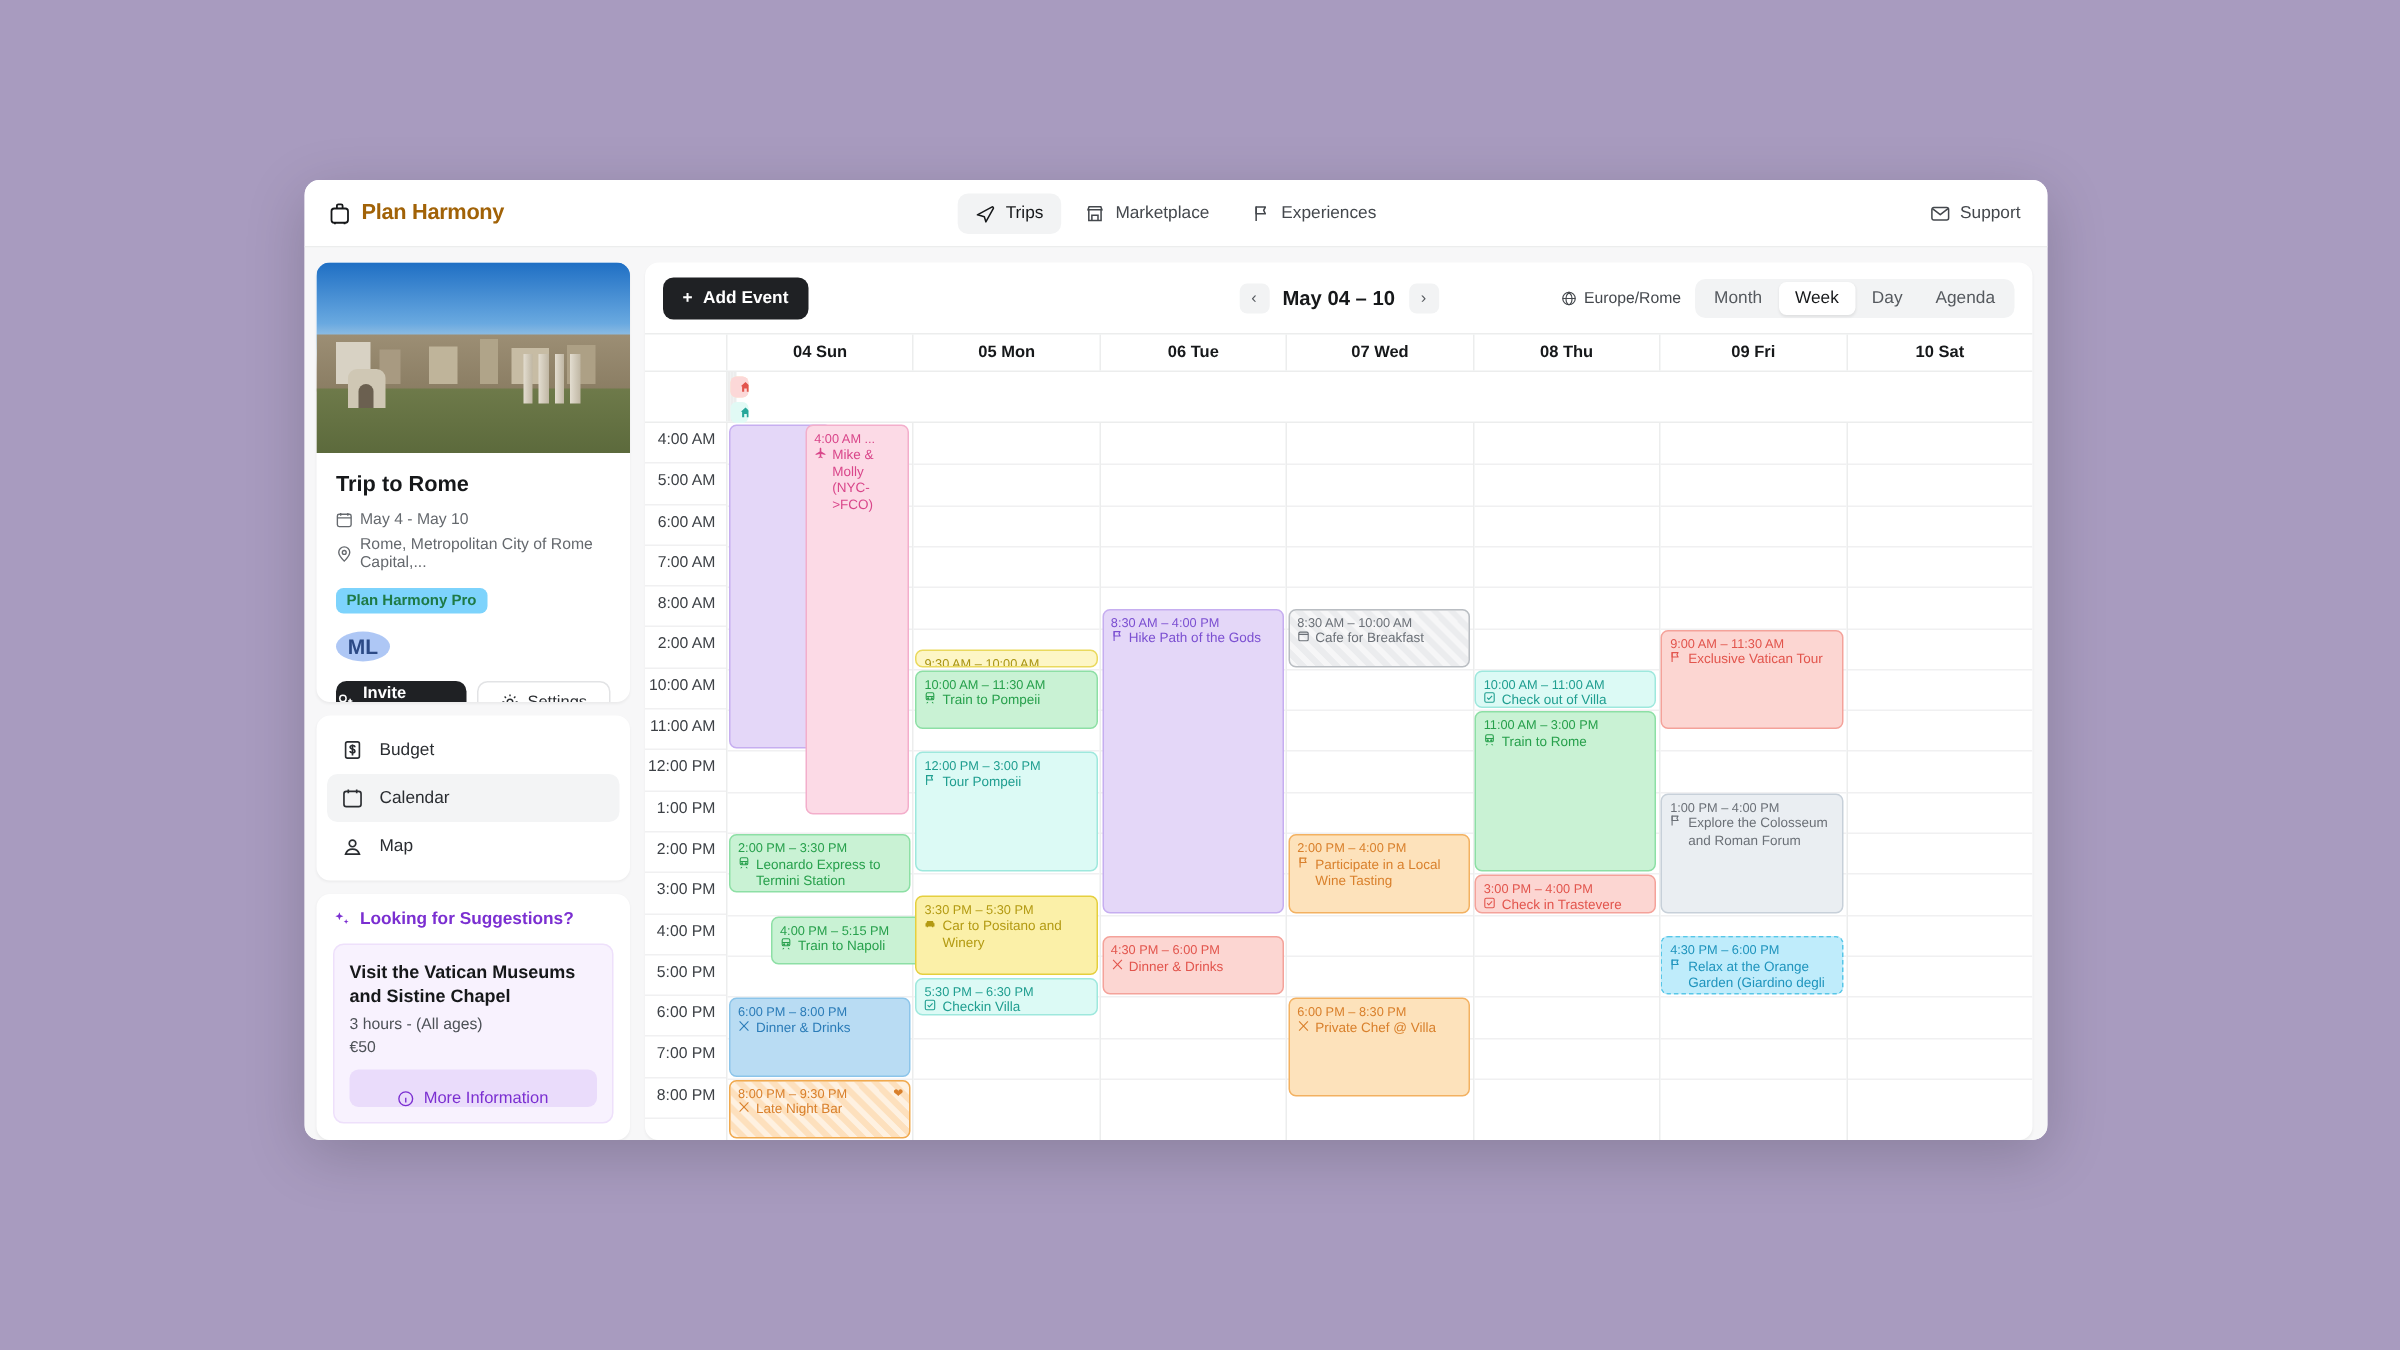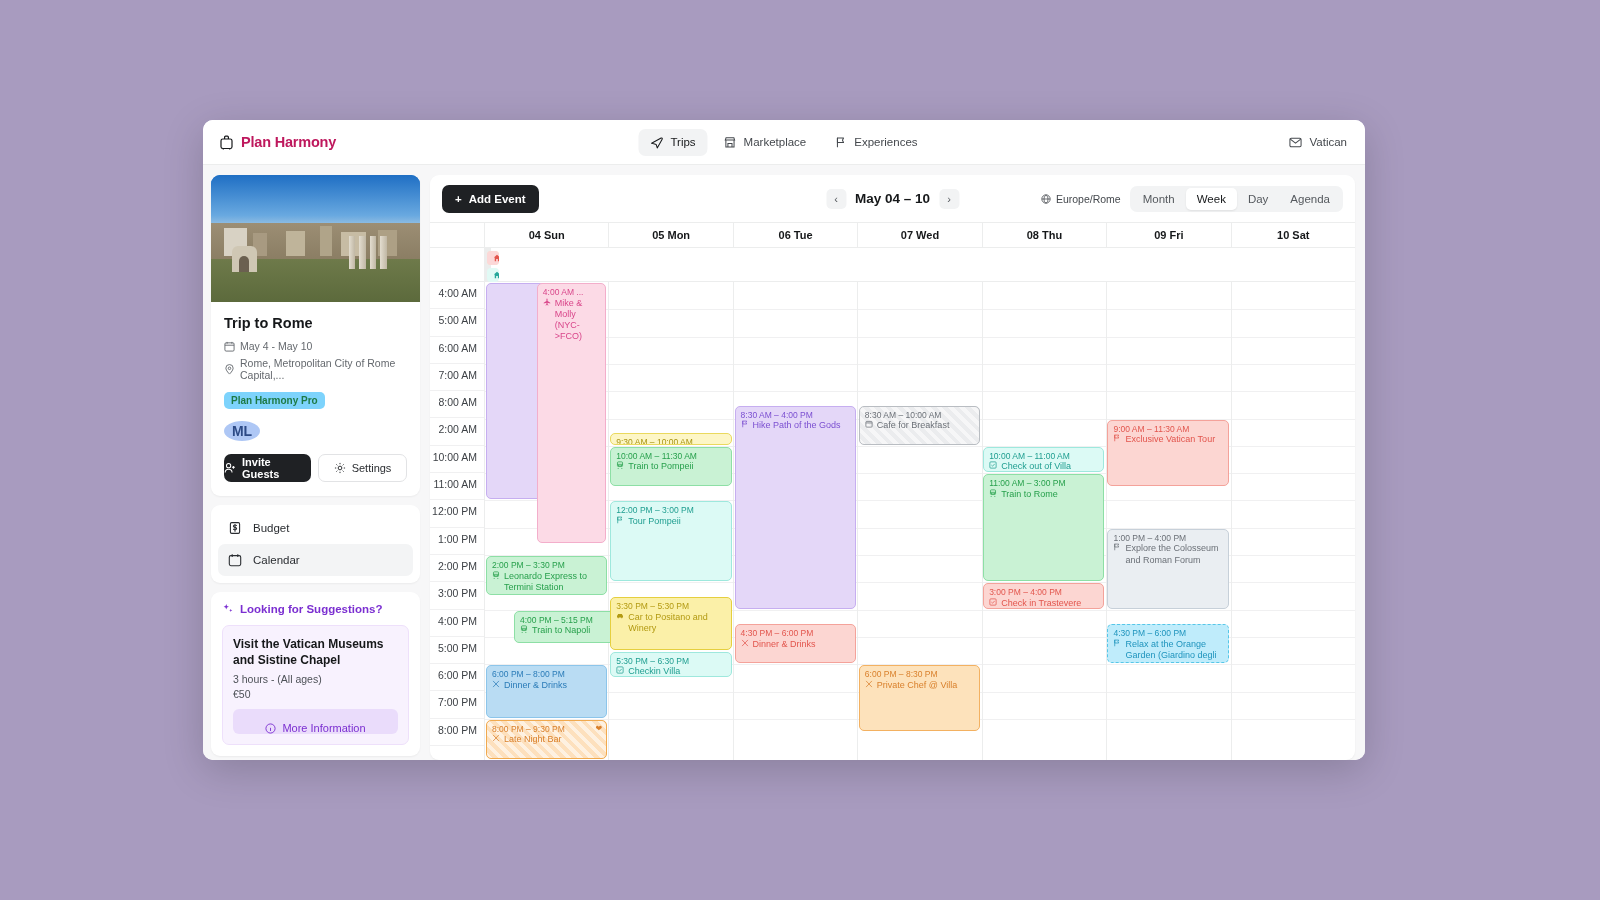--- a/index.html
+++ b/index.html
@@ -23,21 +23,21 @@
   
   .topbar {
     height: 45px; flex: 0 0 45px;
     background: #fff;
     border-bottom: 1px solid #eceded;
     display: flex; align-items: center;
     padding: 0 17px;
     position: relative;
   }
   .brand { display: flex; align-items: center; gap: 8px; }
-  .brand-name { font-size: 14.5px; font-weight: bold; color: #be185d; letter-spacing: -0.2px; }
+  .brand-name { font-size: 14.5px; font-weight: bold; color: #a16207; letter-spacing: -0.2px; }
   .topnav {
     position: absolute; left: 50%; transform: translateX(-50%);
     display: flex; align-items: center; gap: 4px;
   }
   .navitem {
     display: flex; align-items: center; gap: 7px;
     padding: 7px 12px; border-radius: 7px;
     font-size: 11.5px; color: #44484d;
     cursor: pointer;
   }
@@ -276,21 +276,21 @@
       </div>
     </div>
 
     <div class="support">
       <span class="icon">
         <svg width="13" height="11" viewBox="0 0 14 11" fill="none" stroke="#44484d" stroke-width="1.1" stroke-linejoin="round">
           <rect x="1" y="1" width="12" height="9" rx="1.4"></rect>
           <path d="M1.4 1.8 7 6.2l5.6-4.4"></path>
         </svg>
       </span>
-      <span>Vatican</span>
+      <span>Support</span>
     </div>
   </div>
 
   <div class="body">
 
     <div class="sidebar">
 
       <div class="trip-card">
         <div class="hero">
           <div class="sky"></div>
@@ -366,20 +366,29 @@
           <span>Budget</span>
         </div>
         <div class="menu-item active">
           <span class="icon">
             <svg width="14" height="14" viewBox="0 0 14 14" fill="none" stroke="#2a2d31" stroke-width="1.1">
               <rect x="1.3" y="2.6" width="11.4" height="10.1" rx="1.6"></rect>
               <path d="M4.2 1.3v2.6M9.8 1.3v2.6"></path>
             </svg>
           </span>
           <span>Calendar</span>
+        </div>
+        <div class="menu-item">
+          <span class="icon">
+            <svg width="14" height="14" viewBox="0 0 14 14" fill="none" stroke="#2a2d31" stroke-width="1.1">
+              <circle cx="7" cy="5.3" r="2.2"></circle>
+              <path d="M2.4 12.4c.8-2.2 2.5-3.3 4.6-3.3s3.8 1.1 4.6 3.3z"></path>
+            </svg>
+          </span>
+          <span>Map</span>
         </div>
       </div>
 
       <div class="sugg-card">
         <div class="sugg-head">
           <span class="icon">
             <svg width="12" height="12" viewBox="0 0 13 13" fill="#7b2fd1">
               <path d="M4.6 1.2 5.4 3.3 7.5 4.1 5.4 4.9 4.6 7 3.8 4.9 1.7 4.1 3.8 3.3z"></path>
               <path d="M9.5 6.2 10 7.5 11.3 8 10 8.5 9.5 9.8 9 8.5 7.7 8 9 7.5z"></path>
             </svg>
@@ -828,20 +837,32 @@
                   <span class="n">
                     <span class="gi">
                       <svg width="8" height="8" viewBox="0 0 12 12" fill="none" stroke="#6b7077" stroke-width="1.1" stroke-linejoin="round">
                         <rect x="1.3" y="2.1" width="9.4" height="8.6" rx="1.3"></rect>
                         <path d="M1.3 4.4h9.4"></path>
                       </svg>
                     </span>
                     <span>Cafe for Breakfast</span>
                   </span>
                 </div>
+                <div class="ev" style="left: calc(42.8571% + 1px); width: calc(14.2857% - 3px); top: 274px; height: 52.6px; background: rgb(253, 226, 187); border: 1px solid rgb(243, 177, 97); color: rgb(217, 128, 44);">
+                  <span class="t">2:00 PM – 4:00 PM</span>
+                  <span class="n">
+                    <span class="gi">
+                      <svg width="8" height="8" viewBox="0 0 12 12" fill="none" stroke="#d9802c" stroke-width="1.1" stroke-linejoin="round">
+                        <path d="M2.6 1.1v9.8"></path>
+                        <path d="M2.6 1.6h6l-1.2 2.2 1.2 2.2h-6z"></path>
+                      </svg>
+                    </span>
+                    <span>Participate in a Local Wine Tasting</span>
+                  </span>
+                </div>
                 <div class="ev" style="left: calc(42.8571% + 1px); width: calc(14.2857% - 3px); top: 383.2px; height: 66.25px; background: rgb(253, 226, 187); border: 1px solid rgb(243, 177, 97); color: rgb(217, 128, 44);">
                   <span class="t">6:00 PM – 8:30 PM</span>
                   <span class="n">
                     <span class="gi">
                       <svg width="8" height="8" viewBox="0 0 12 12" fill="none" stroke="#d9802c" stroke-width="1.1" stroke-linejoin="round">
                         <path d="M1.6 1.4 10.4 10.6M10.4 1.4 1.6 10.6"></path>
                       </svg>
                     </span>
                     <span>Private Chef @ Villa</span>
                   </span>

